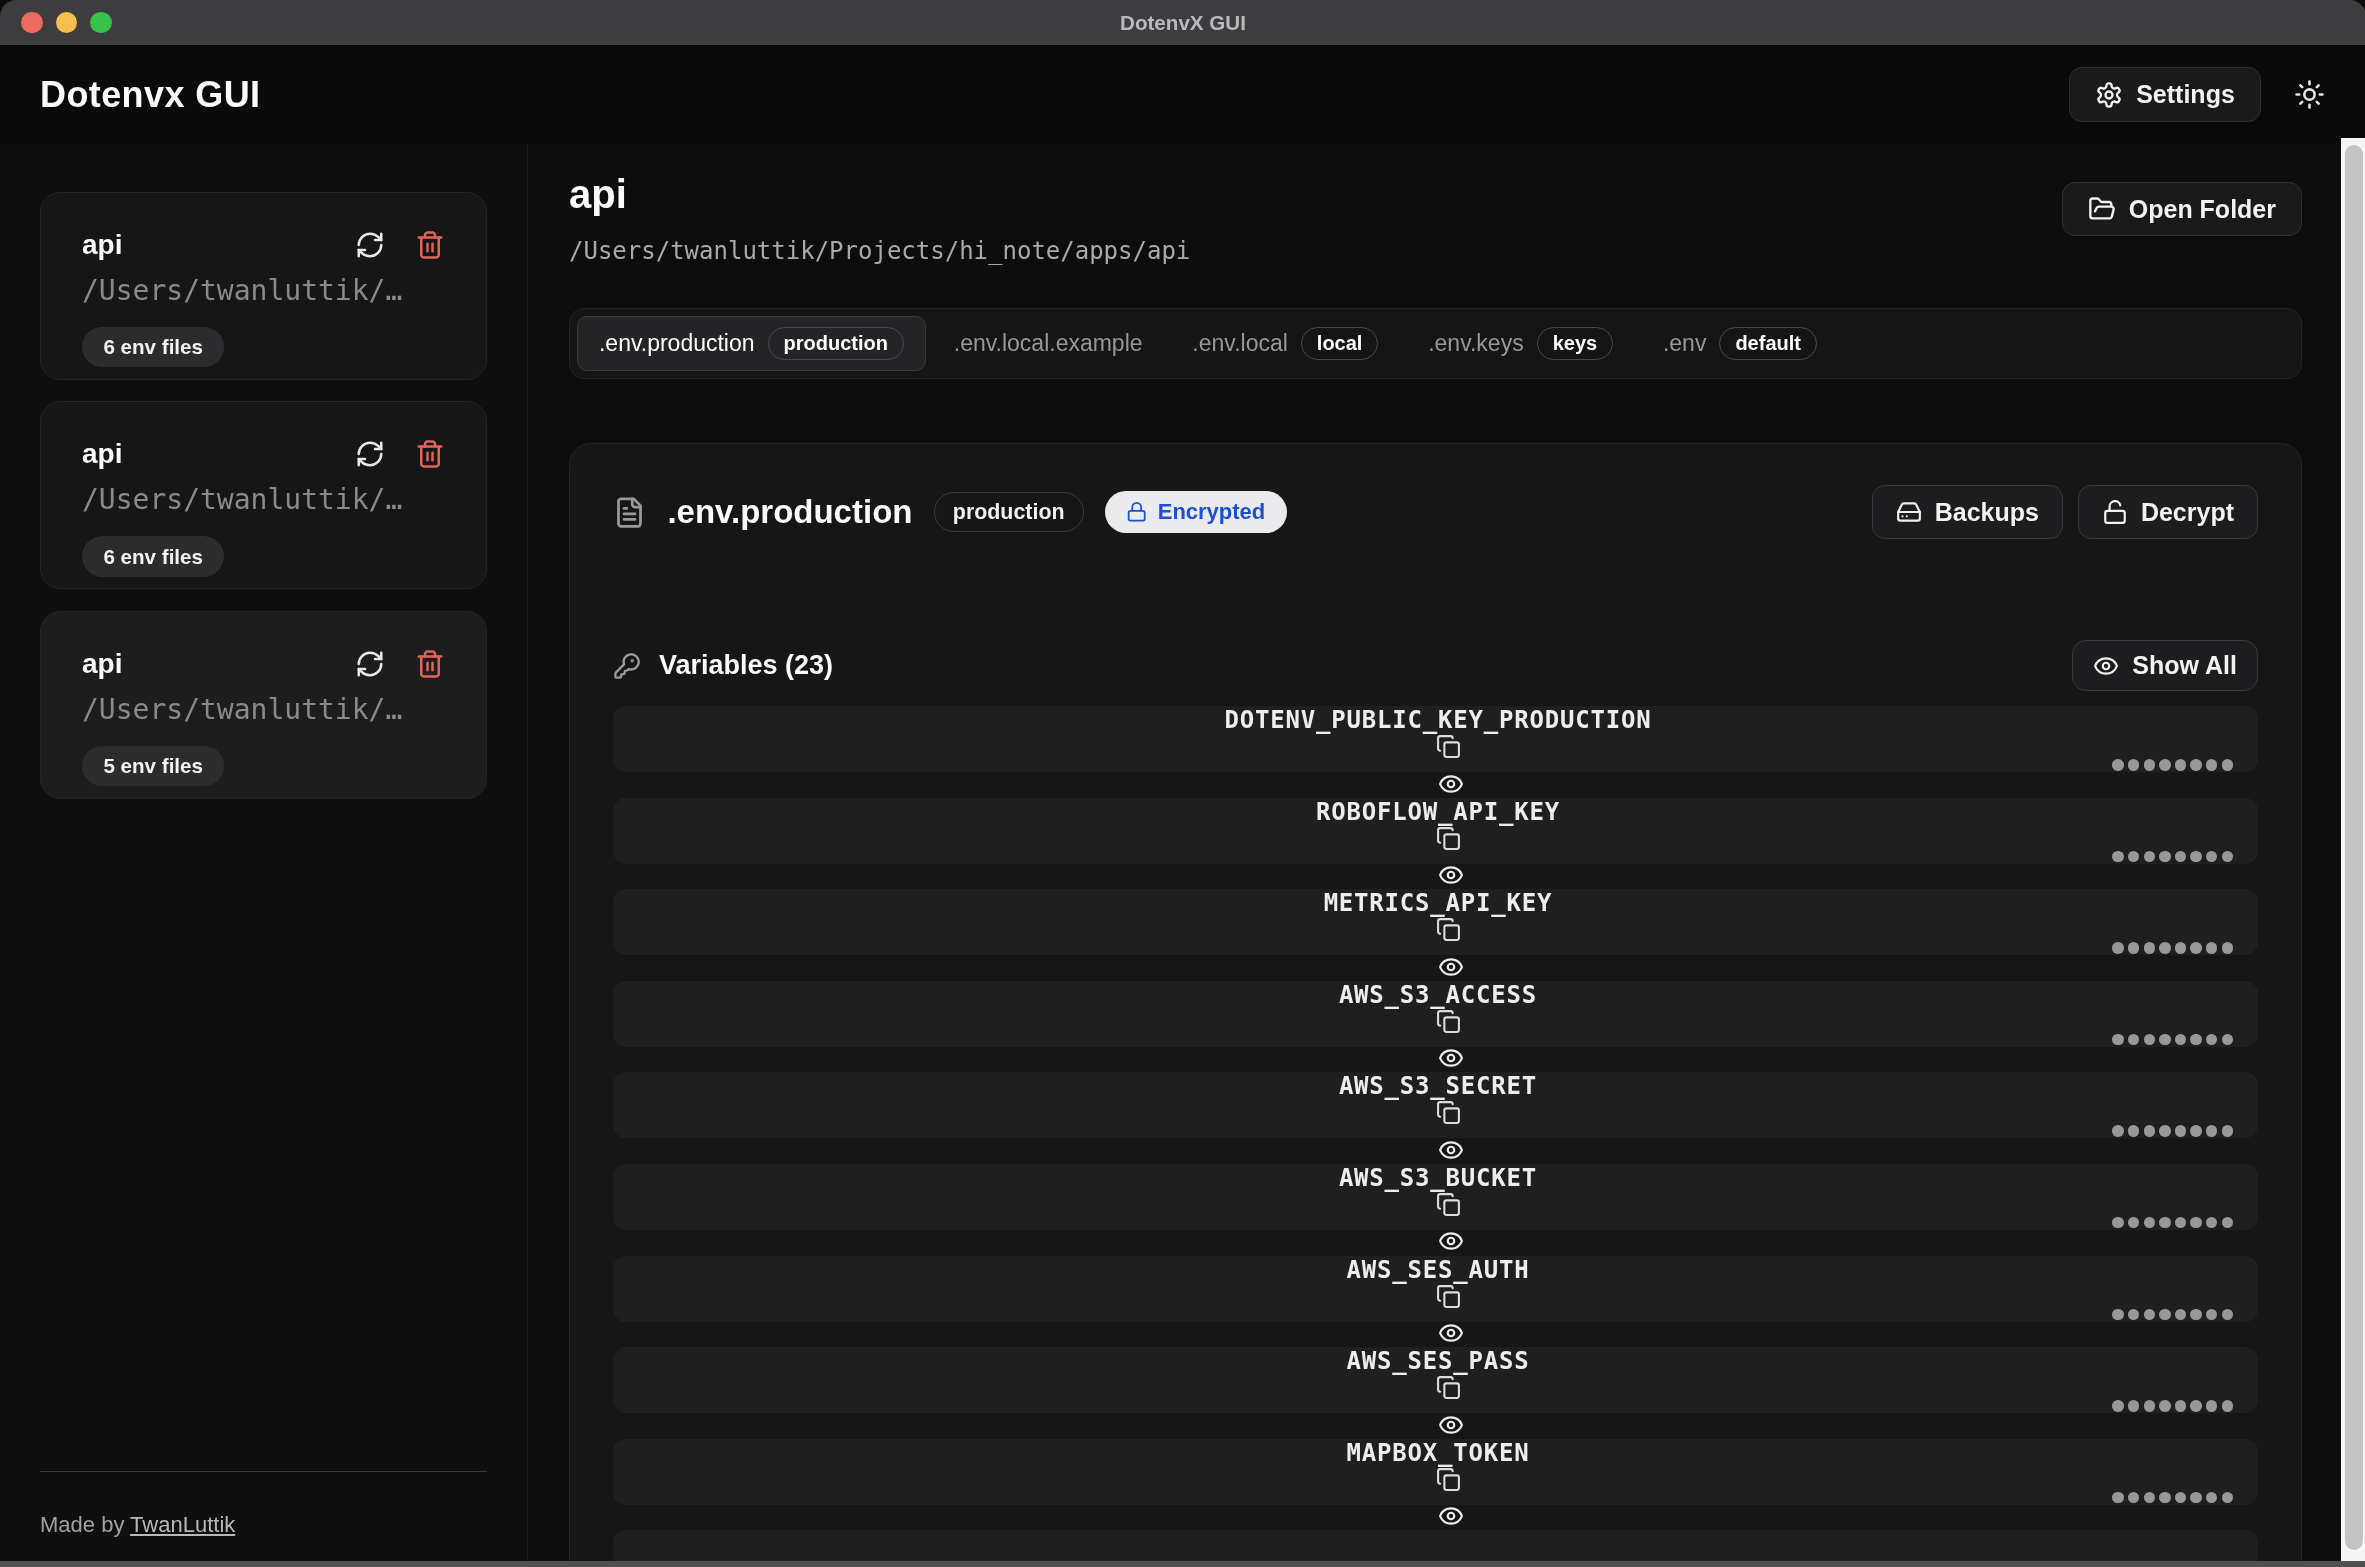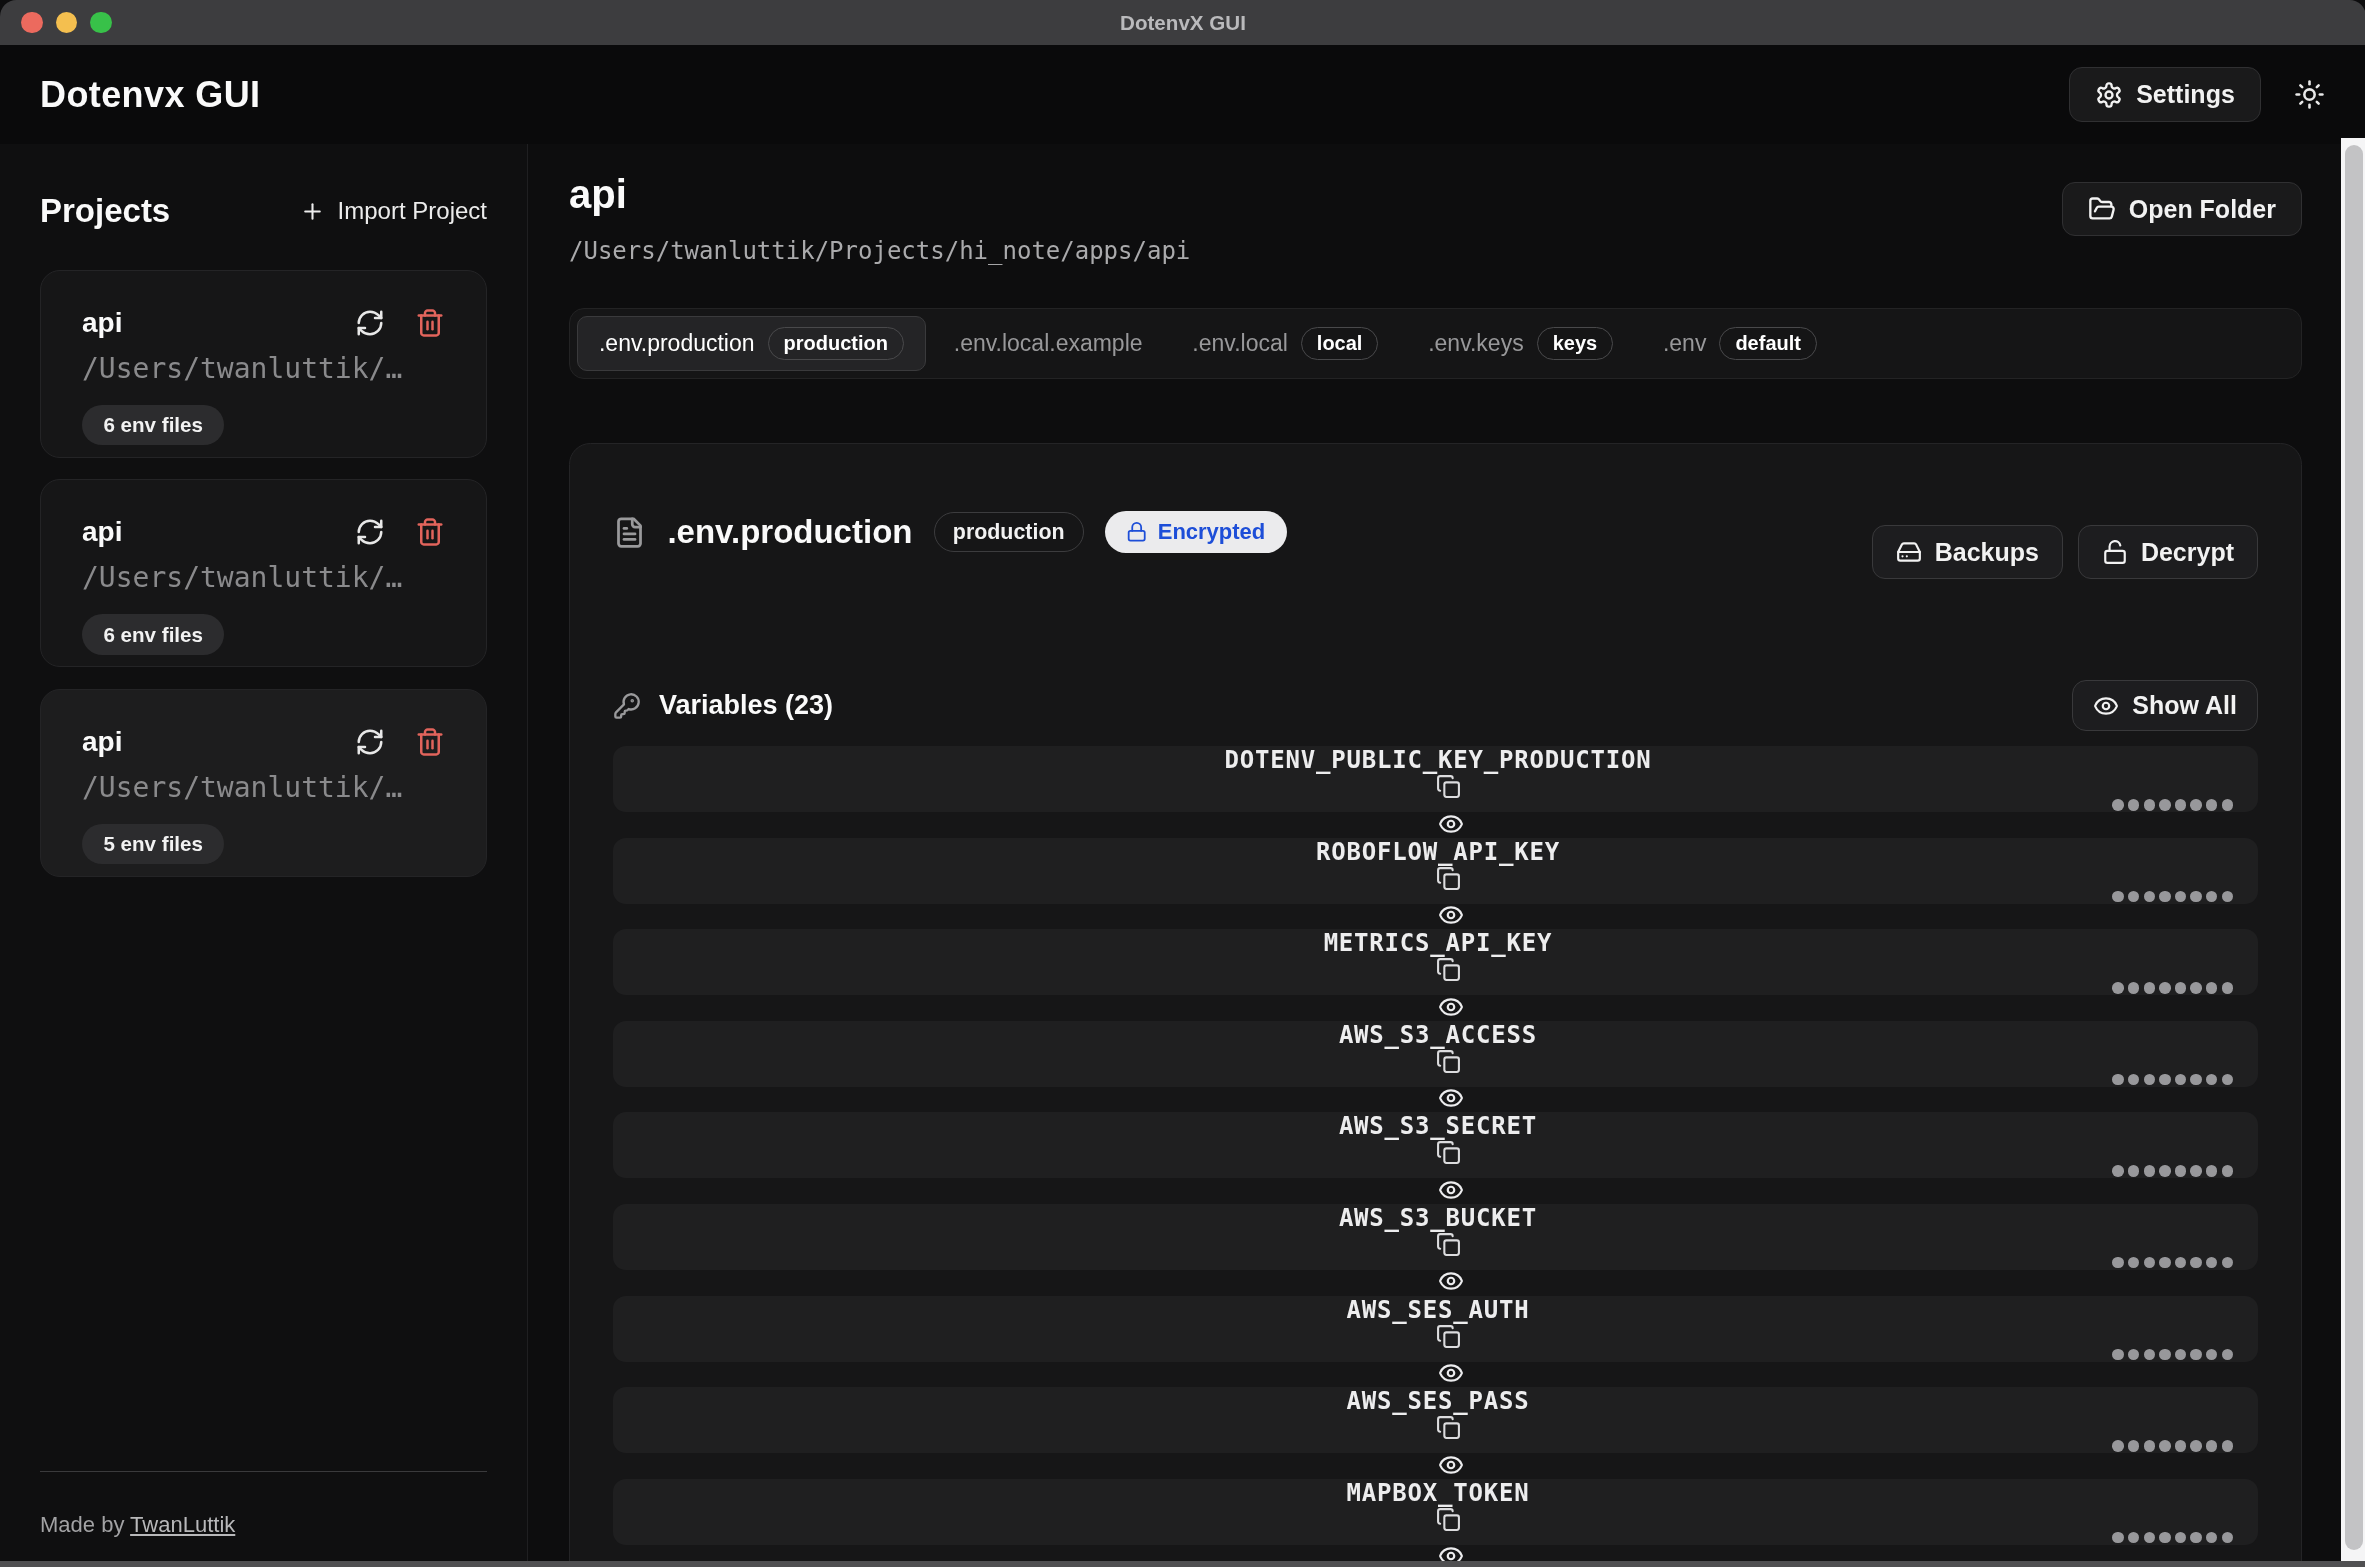--- a/index.html
+++ b/index.html
@@ -100,21 +100,21 @@
     height:1154px; padding:41px 43px;
   }
   .panel-head { display:flex; align-items:center; gap:21.4px; }
   .file-icon { color:#9a9a9c; }
   .panel-title { font-size:33px; font-weight:700; color:#fafafa; }
   .env-pill { border:1.6px solid #3c3c3e; border-radius:823px; padding:6.6px 18px; font-size:21.4px; font-weight:600; color:#f2f2f2; }
   .enc-pill {
     display:inline-flex; align-items:center; gap:10px; background:#ebebed; color:#1d4ed8;
     border-radius:823px; padding:8.2px 21.4px; font-size:22px; font-weight:600;
   }
-  .panel-actions { margin-left:auto; display:flex; gap:15px;margin-top:40px; }
+  .panel-actions { margin-left:auto; display:flex; gap:15px; }
   .panel-actions .btn { padding:11.5px 23px; background:#1d1d1f; border-color:#39393b; }
 
   .vars-head { margin-top:101px; display:flex; align-items:center; gap:18px; }
   .key-icon { color:#9a9a9c; }
   .vars-title { font-size:27px; font-weight:700; color:#fafafa; }
   .show-all-btn { margin-left:auto; padding:10px 20px; background:#1d1d1f; border-color:#39393b;border-radius:14px; }
 
   .vars-list { margin-top:15px; display:flex; flex-direction:column; gap:25.6px; }
   .var-row {
     height:66px; background:#1f1f20; border-radius:13px;
@@ -168,32 +168,20 @@
           <path d="m6.34 17.66-1.41 1.41"></path>
           <path d="m19.07 4.93-1.41 1.41"></path>
         </svg>
     </span>
   </button>
 </div>
 
 <div class="content">
 
   <div class="sidebar">
-    <div class="sidebar-head">
-      <span class="sidebar-title">Projects</span>
-      <button class="import-btn">
-        <span>
-          <svg width="25" height="25" viewBox="0 0 24 24" fill="none" stroke="currentColor" stroke-width="2" stroke-linecap="round">
-              <path d="M5 12h14"></path>
-              <path d="M12 5v14"></path>
-            </svg>
-        </span>
-        <span>Import Project</span>
-      </button>
-    </div>
 
     <div id="project-list">
   <div class="project-card">
     <div class="project-top">
       <span class="project-name">api</span>
       <span class="project-actions">
         <button class="icon-btn">
           <span>
             <svg width="30" height="30" viewBox="0 0 24 24" fill="none" stroke="currentColor" stroke-width="2" stroke-linecap="round" stroke-linejoin="round">
                     <path d="M3 12a9 9 0 0 1 9-9 9.75 9.75 0 0 1 6.74 2.74L21 8"></path>

